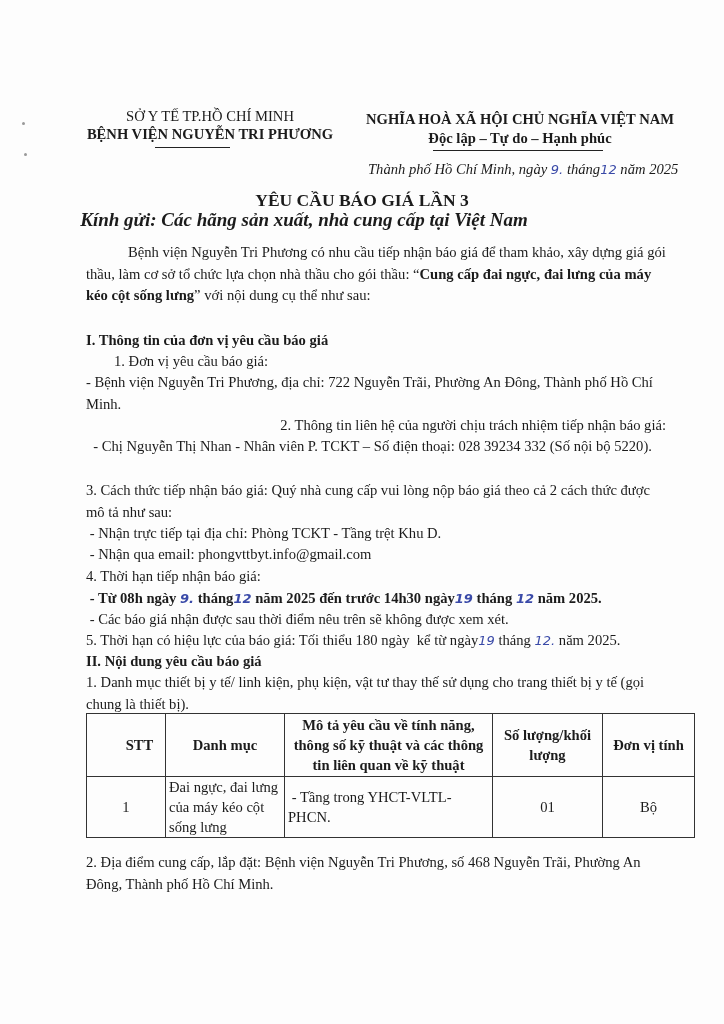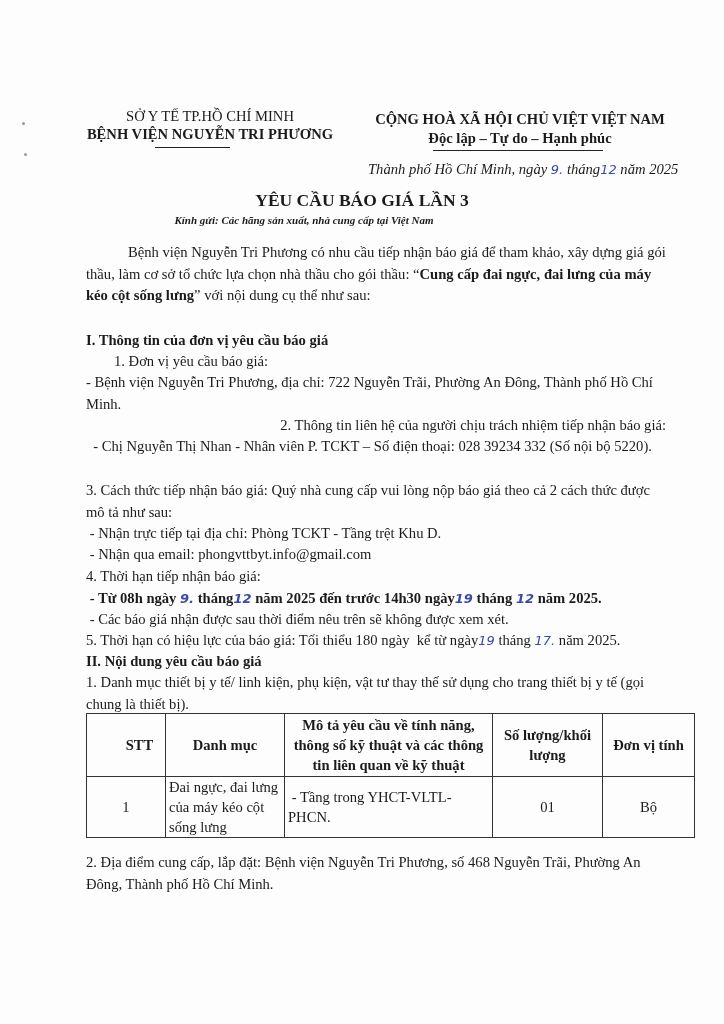--- a/index.html
+++ b/index.html
@@ -24,50 +24,50 @@
 </head>
 <body>
 
 <div class="dot" style="left:22px;top:122px;"></div>
 <div class="dot" style="left:24px;top:153px;"></div>
 
 <div class="abs c t14" style="left:60px;top:106px;width:300px;">SỞ Y TẾ TP.HỒ CHÍ MINH</div>
 <div class="abs c t14 b" style="left:60px;top:124px;width:300px;">BỆNH VIỆN NGUYỄN TRI PHƯƠNG</div>
 <div class="line" style="left:155px;top:147px;width:75px;"></div>
 
-<div class="abs c t14 b" style="left:335px;top:109px;width:370px;">CỘNG HOÀ XÃ HỘI CHỦ VIỆT VIỆT NAM</div>
+<div class="abs c t14 b" style="left:335px;top:109px;width:370px;">NGHĨA HOÀ XÃ HỘI CHỦ NGHĨA VIỆT NAM</div>
 <div class="abs c t14 b" style="left:335px;top:128px;width:370px;">Độc lập – Tự do – Hạnh phúc</div>
 <div class="line" style="left:433px;top:150px;width:170px;"></div>
 
 <div class="abs t14 i" style="left:368px;top:159px;">
   <span>Thành phố Hồ Chí Minh, ngày</span>
   <span class="hw">9.</span>
   <span>tháng</span><span class="hw">12</span>
   <span>năm 2025</span>
 </div>
 
 <div class="abs c b" style="left:0;top:189px;width:724px;font-size:17.5px;line-height:22px;">YÊU CẦU BÁO GIÁ LẦN 3</div>
-<div class="abs c b i" style="left:0;top:210px;width:608px;font-size:11px;line-height:20px;">Kính gửi: Các hãng sản xuất, nhà cung cấp tại Việt Nam</div>
+<div class="abs c b i" style="left:0;top:210px;width:608px;font-size:19px;line-height:20px;">Kính gửi: Các hãng sản xuất, nhà cung cấp tại Việt Nam</div>
 
 <div class="para" style="top:242px;text-indent:42px;white-space:normal;">
   <span>Bệnh viện Nguyễn Tri Phương có nhu cầu tiếp nhận báo giá để tham khảo, xây dựng giá gói thầu, làm cơ sở tổ chức lựa chọn nhà thầu cho gói thầu: “</span><b>Cung cấp đai ngực, đai lưng của máy kéo cột sống lưng</b><span>” với nội dung cụ thể như sau:</span>
 </div>
 
 <div class="para b" style="top:330px;">I. Thông tin của đơn vị yêu cầu báo giá</div>
 <div class="para" style="top:351px;margin-left:28px;">1. Đơn vị yêu cầu báo giá:</div>
 <div class="para" style="top:372px;"> - Bệnh viện Nguyễn Tri Phương, địa chỉ: 722 Nguyễn Trãi, Phường An Đông, Thành phố Hồ Chí Minh.</div>
 <div class="para" style="top:415px;text-align:right;">2. Thông tin liên hệ của người chịu trách nhiệm tiếp nhận báo giá:</div>
 <div class="para" style="top:436px;white-space:pre-wrap;">  - Chị Nguyễn Thị Nhan - Nhân viên P. TCKT – Số điện thoại: 028 39234 332 (Số nội bộ 5220).</div>
 <div class="para" style="top:480px;">3. Cách thức tiếp nhận báo giá: Quý nhà cung cấp vui lòng nộp báo giá theo cả 2 cách thức được mô tả như sau:</div>
 <div class="para" style="top:523px;white-space:pre;"> - Nhận trực tiếp tại địa chỉ: Phòng TCKT - Tầng trệt Khu D.</div>
 <div class="para" style="top:544px;white-space:pre;"> - Nhận qua email: phongvttbyt.info@gmail.com</div>
 <div class="para" style="top:566px;">4. Thời hạn tiếp nhận báo giá:</div>
 <div class="para" style="top:588px;white-space:pre;font-weight:bold;"><span> - Từ 08h ngày </span><span class="hw">9.</span><span> tháng</span><span class="hw">12</span><span> năm 2025 đến trước 14h30 ngày</span><span class="hw">19</span><span> tháng </span><span class="hw">12</span><span> năm 2025.</span></div>
 <div class="para" style="top:609px;white-space:pre;"> - Các báo giá nhận được sau thời điểm nêu trên sẽ không được xem xét.</div>
-<div class="para" style="top:630px;white-space:pre;"><span>5. Thời hạn có hiệu lực của báo giá: Tối thiểu 180 ngày  kể từ ngày</span><span class="hw">19</span><span> tháng </span><span class="hw">17.</span><span> năm 2025.</span></div>
+<div class="para" style="top:630px;white-space:pre;"><span>5. Thời hạn có hiệu lực của báo giá: Tối thiểu 180 ngày  kể từ ngày</span><span class="hw">19</span><span> tháng </span><span class="hw">12.</span><span> năm 2025.</span></div>
 
 <div class="para b" style="top:651px;">II. Nội dung yêu cầu báo giá</div>
 <div class="para" style="top:672px;">1. Danh mục thiết bị y tế/ linh kiện, phụ kiện, vật tư thay thế sử dụng cho trang thiết bị y tế (gọi chung là thiết bị).</div>
 
 <table>
   <tbody>
       <tr>
     <th style="width:45px;padding-left:30px;">STT</th>
     <th style="width:112px;">Danh mục</th>
     <th style="width:201px;white-space:normal;">Mô tả yêu cầu về tính năng, thông số kỹ thuật và các thông tin liên quan về kỹ thuật</th>

